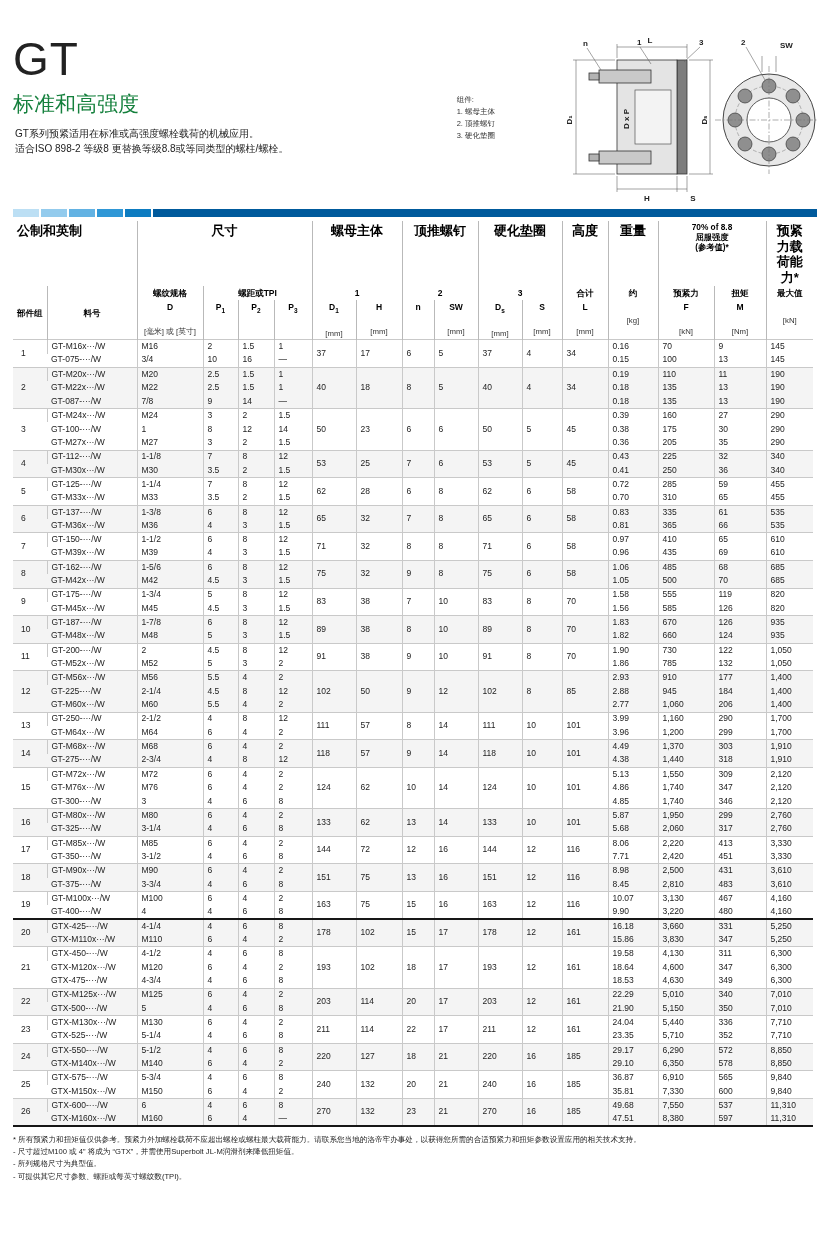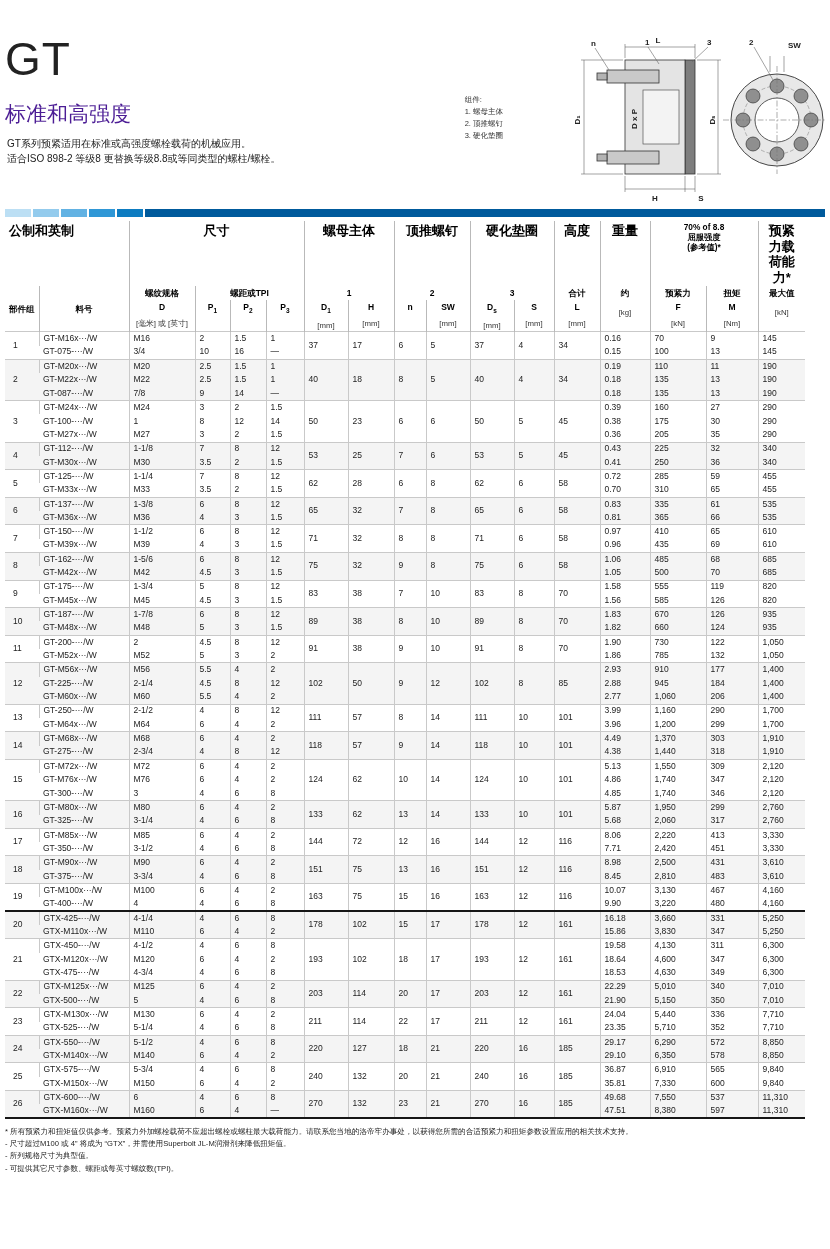--- a/index.html
+++ b/index.html
@@ -1,22 +1,22 @@
 <!DOCTYPE html>
 <html><head>
 <meta charset="utf-8">
 <style>
   html,body{margin:0;padding:0;background:#fff;}
-  .page{width:830px;height:1215px;box-sizing:border-box;padding:0 5px;background:#fff;
+  .page{width:830px;height:1215px;box-sizing:border-box;padding:0 13px;background:#fff;
         font-family:"Liberation Sans","DejaVu Sans",sans-serif;color:#1a1a1a;overflow:hidden;}
   
   .top{display:flex;height:207px;}
   .title-block{padding-top:36px;width:430px;flex:none;}
   .title-block h1{margin:0;font-size:46px;font-weight:300;letter-spacing:1px;line-height:1;color:#222;}
-  .subtitle{font-size:21px;line-height:1.22;margin-top:19px;color:#4c1d95;}
+  .subtitle{font-size:21px;line-height:1.22;margin-top:9px;color:#15803d;}
   .desc{font-size:10px;line-height:1.5;margin:9px 0 0 2px;color:#222;}
   .drawing{margin-left:auto;display:flex;align-items:center;padding-top:28px;}
   .legend{font-size:7.5px;line-height:1.6;color:#333;margin-right:22px;white-space:nowrap;}
   .drawing svg{display:block;}
   .dwg-thin{stroke:#666;stroke-width:0.6;fill:none;}
   .dwg-dash{stroke:#777;stroke-width:0.6;fill:none;stroke-dasharray:6 2 1.5 2;}
   .dwg-txt{font-size:8px;font-weight:bold;fill:#222;}
   
   .colorbar{display:flex;height:8px;margin-top:2px;}
   .colorbar .sq{width:26px;height:8px;margin-right:2px;flex:none;}
@@ -27,21 +27,21 @@
   th,td{box-sizing:border-box;}
   thead th{font-weight:bold;text-align:left;padding:2px 4px 1px 4px;vertical-align:top;color:#000;line-height:1.2;}
   thead .bl{border-left:1px solid #b9b9b9;text-align:center;}
   thead .hA th{font-size:13px;}
   .hA{height:30px;}
   .hB{height:14px;}
   .hC{height:28px;}
   .hB th,.hC th{font-size:8.5px;}
   .ctr{text-align:right;}
   .vmid{vertical-align:middle !important;}
-  .unit{display:block;font-weight:normal;font-size:7.8px;color:#333;margin-top:6px;}
+  .unit{display:block;font-weight:normal;font-size:7.8px;color:#333;margin-top:14px;}
   .yield{font-size:8.3px !important;line-height:1.18 !important;text-align:center;}
   sub{font-size:6.5px;}
   tbody td{padding:1px 4px;height:13.8px;line-height:1.15;border-left:1px solid #c9c9c9;color:#222;}
   tbody td:first-child{border-left:none;}
   tbody.grp tr:first-child td{border-top:1px solid #c9c9c9;}
   tbody.gtx tr:first-child td{border-top:2px solid #161616;}
   tbody.shade td{background:#f4f4f4;}
   td.mid{vertical-align:middle;}
   td.c-grp{padding-left:8px;}
   

